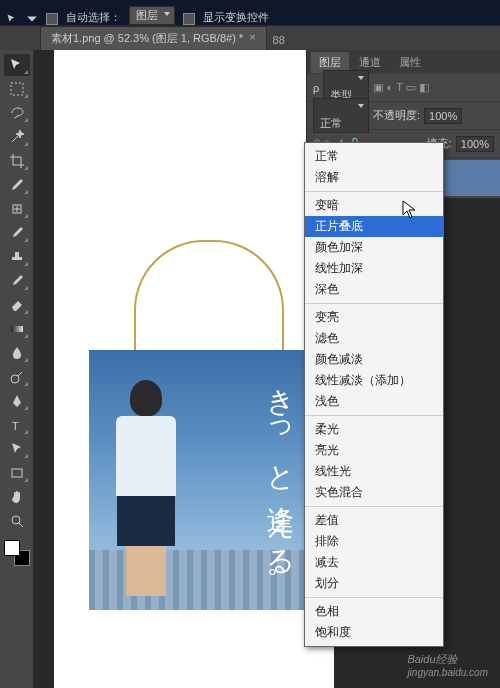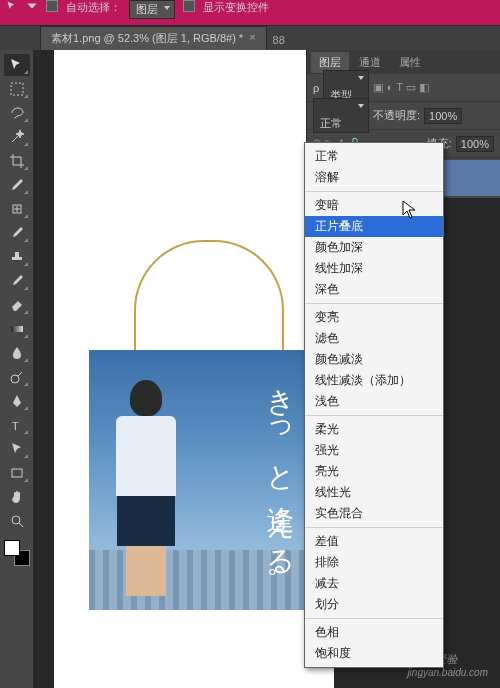--- a/index.html
+++ b/index.html
@@ -1,17 +1,17 @@
 <!DOCTYPE html>
 <html><head>
 <meta charset="utf-8">
 <style>
 *{margin:0;padding:0;box-sizing:border-box;font-family:"Microsoft YaHei",sans-serif;font-size:11px;user-select:none}
 body{background:#535353;width:500px;height:688px;overflow:hidden;position:relative}
-.topbar{height:26px;background:#be185d;border-bottom:1px solid #2a2a2a;display:flex;align-items:flex-start;padding:0 6px;gap:8px;color:#ccc}
+.topbar{height:26px;background:#0f172a;border-bottom:1px solid #2a2a2a;display:flex;align-items:flex-end;padding:0 6px;gap:8px;color:#ccc}
 .topbar .arrow{width:12px;height:12px}
 .topbar .checkbox{width:12px;height:12px;border:1px solid #888;background:#535353}
 .topbar .dd{background:#535353;border:1px solid #2a2a2a;padding:1px 16px 1px 6px;color:#ddd;position:relative}
 .topbar .dd::after{content:"";position:absolute;right:4px;top:5px;border-left:3px solid transparent;border-right:3px solid transparent;border-top:4px solid #ccc}
 .tabbar{height:24px;background:#3f3f3f;display:flex;align-items:flex-end;padding-left:40px;color:#ccc}
 .tab{background:#535353;padding:4px 10px;border:1px solid #2a2a2a;border-bottom:none;display:flex;align-items:flex-start;gap:6px}
 .tab .close{color:#aaa}
 .tab2{padding:4px 6px;color:#aaa}
 .workspace{position:absolute;left:0;top:50px;right:0;bottom:0;display:flex}
 .toolcol{width:34px;background:#474747;border-right:1px solid #2a2a2a;padding-top:4px;display:flex;flex-direction:column;align-items:center;gap:2px}
@@ -264,21 +264,20 @@
     </div>
   <div class="grp">
       <div class="item">变亮</div>
       <div class="item">滤色</div>
       <div class="item">颜色减淡</div>
       <div class="item">线性减淡（添加）</div>
       <div class="item">浅色</div>
     </div>
   <div class="grp">
       <div class="item">柔光</div>
-      <div class="item">强光</div>
       <div class="item">亮光</div>
       <div class="item">线性光</div>
       <div class="item">实色混合</div>
     </div>
   <div class="grp">
       <div class="item">差值</div>
       <div class="item">排除</div>
       <div class="item">减去</div>
       <div class="item">划分</div>
     </div>

